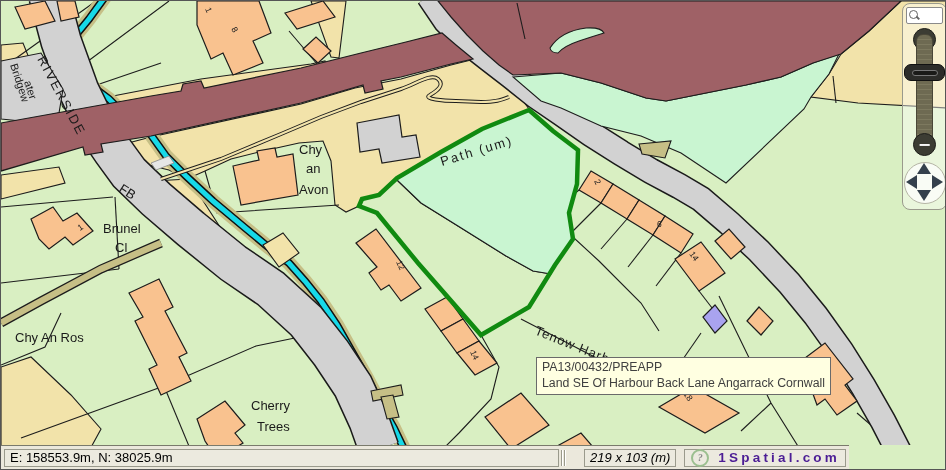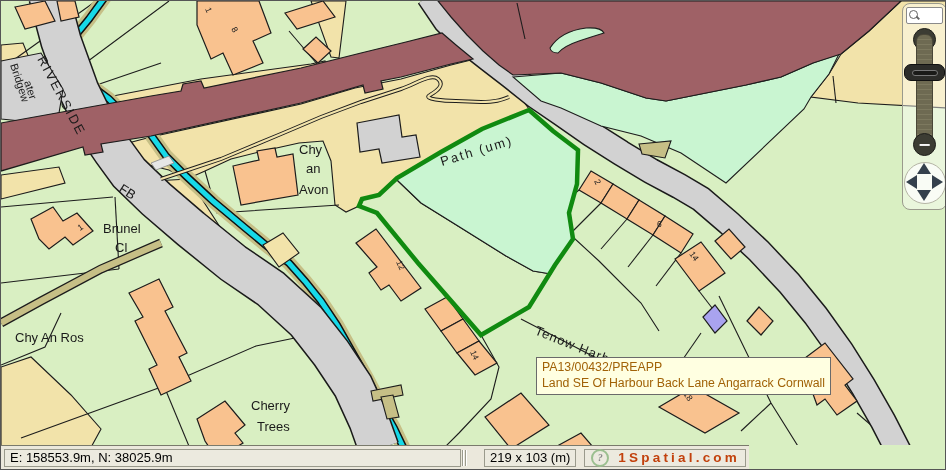--- a/index.html
+++ b/index.html
@@ -2,46 +2,46 @@
 <html style="--field: #d9efc2; --mint: #c9f5d1; --tan: #f2e3aa; --olive: #c6bf86; --maroon: #9f6166; --roadgray: #d2d2d2; --cyan: #17d9e8; --bldg: #f9c28f; --bldggray: #d2d2d2; --purple: #a9a3ef; --boundary: #108a10; --tooltipbg: #ffffe1;"><head>
 <meta charset="utf-8">
 <style>
   html,body{margin:0;padding:0;}
   .stage{position:relative;width:946px;height:470px;overflow:hidden;background:#d9efc2;font-family:"Liberation Sans",sans-serif;box-sizing:border-box;border:1px solid #555;}
   .map{position:absolute;left:0;top:0;width:946px;height:444px;overflow:hidden;}
   svg{display:block}
   svg text{font-family:"Liberation Sans",sans-serif;fill:#1a1a1a;}
   .lbl{font-size:13px;}
   .num{font-size:8.5px;fill:#222;}
-  .tooltip{position:absolute;left:535px;top:356px;background:var(--tooltipbg);border:1px solid #6a6a6a;padding:2px 5px 3px 5px;font-size:12.3px;line-height:15.5px;color:#a16207;white-space:nowrap;}
+  .tooltip{position:absolute;left:535px;top:356px;background:var(--tooltipbg);border:1px solid #6a6a6a;padding:2px 5px 3px 5px;font-size:12.3px;line-height:15.5px;color:#404040;white-space:nowrap;}
   .controls{position:absolute;left:901px;top:2px;width:43px;height:205px;background:rgba(255,255,252,.45);border:1px solid #9a9a8c;border-radius:8px;}
   .searchbox{position:absolute;left:3px;top:3px;width:35px;height:15px;background:#fff;border:1px solid #8a8a8a;border-radius:2px;}
   .mag{position:absolute;left:2px;top:2px;width:7px;height:7px;border:1.5px solid #666;border-radius:50%;}
   .mag:after{content:"";position:absolute;left:6px;top:6px;width:4px;height:1.5px;background:#666;transform:rotate(45deg);}
   .zbtn{position:absolute;left:10px;width:21px;height:21px;border-radius:50%;background:#3c3c33;border:1px solid #1e1e1a;color:#fff;display:flex;align-items:center;justify-content:center;font:bold 16px "DejaVu Sans",sans-serif;line-height:1;}
   .zin{top:24px;} .zout{top:129px;}
   .ztrack{position:absolute;left:13px;top:30px;width:15px;height:114px;border-radius:7px;background:repeating-linear-gradient(to bottom,#6e6a52 0 4px,#7d795f 4px 5px);border:1px solid #4a4738;}
   .zhandle{position:absolute;left:1px;top:60px;width:39px;height:15px;border-radius:7px;background:#2c2c29;border:1px solid #111;}
   .zhandle:after{content:"";position:absolute;left:7px;top:5px;width:24px;height:4px;border-radius:3px;background:#1a1a18;border:1px solid #777;}
   .pan{position:absolute;left:1px;top:156px;width:41px;height:44px;}
   .pancircle{position:absolute;left:0px;top:2px;width:40px;height:40px;border-radius:50%;background:rgba(255,255,255,.7);border:1px solid #b5b5a5;}
   .arr{position:absolute;width:0;height:0;}
   .arr-up{left:13px;top:3px;border-left:7px solid transparent;border-right:7px solid transparent;border-bottom:11px solid #34404c;}
   .arr-down{left:13px;top:30px;border-left:7px solid transparent;border-right:7px solid transparent;border-top:11px solid #34404c;}
   .arr-left{left:2px;top:15px;border-top:7px solid transparent;border-bottom:7px solid transparent;border-right:11px solid #34404c;}
   .arr-right{left:28px;top:15px;border-top:7px solid transparent;border-bottom:7px solid transparent;border-left:11px solid #34404c;}
-  .statusbar{position:absolute;left:0;top:444px;width:748px;height:24px;background:#ebe8dc;border-top:1px solid #7a7a6c;display:flex;align-items:center;padding:0 3px;box-sizing:border-box;font-size:13px;color:#000;}
+  .statusbar{position:absolute;left:0;top:444px;width:848px;height:24px;background:#ebe8dc;border-top:1px solid #7a7a6c;display:flex;align-items:center;padding:0 3px;box-sizing:border-box;font-size:13px;color:#000;}
   .sbox{height:18px;border:1px solid #9a9a8c;background:#eceadf;display:flex;align-items:center;padding:0 5px;box-sizing:border-box;white-space:nowrap;}
   .coord{width:628px;}
   .gripper{width:10px;height:18px;display:flex;align-items:center;justify-content:center;gap:1px;}
   .gripper span{display:block;width:1px;height:16px;background:#9a9a8c;border-right:1px solid #fff;}
-  .scale{width:100px;margin-left:16px;}
+  .scale{width:100px;margin-left:16px;font-style:italic;}
   .brand{flex:1;margin-left:8px;display:flex;align-items:center;gap:9px;padding-left:6px;}
   .helpicon{width:14px;height:14px;border-radius:50%;border:2px solid #9bbf8f;color:#8a8a8a;font:italic bold 10px "Liberation Serif",serif;display:flex;align-items:center;justify-content:center;}
-  .brandtext{letter-spacing:3.2px;font-weight:bold;color:#c2410c;font-size:13.5px;}
+  .brandtext{letter-spacing:3.2px;font-weight:bold;color:#4c1d95;font-size:13.5px;}
 </style>
 </head>
 <body>
 
 <div class="stage">
 <div class="map">
 <svg width="946" height="444" viewBox="0 0 946 444">
   <rect x="-1" y="-1" width="948" height="446" fill="var(--field)"></rect>
 
   <g fill="var(--tan)" stroke="#1c1c1c" stroke-width="1.1">

